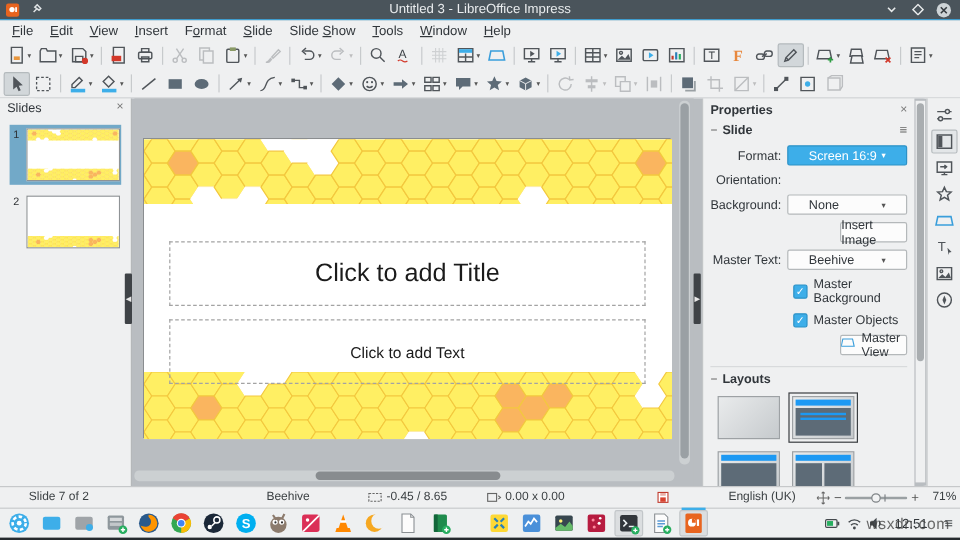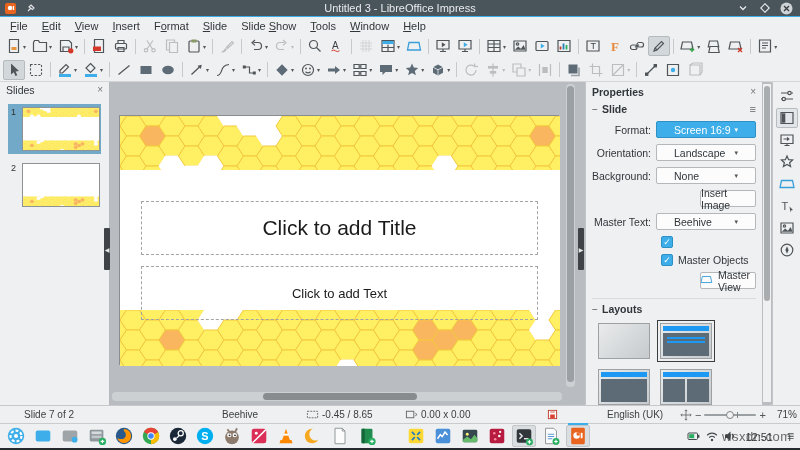--- a/index.html
+++ b/index.html
@@ -1259,24 +1259,20 @@
     </div>
     <div class="prop-row">
       <span class="prop-label">Format:</span>
       <span class="field accent">
         <span>Screen 16:9</span>
           <span class="chev">▾</span>
         </span>
     </div>
     <div class="prop-row">
       <span class="prop-label">Orientation:</span>
-      <span class="field">
-        <span>Landscape</span>
-          <span class="chev">▾</span>
-        </span>
     </div>
     <div class="prop-row">
       <span class="prop-label">Background:</span>
       <span class="field">
         <span>None</span>
           <span class="chev">▾</span>
         </span>
     </div>
     <div class="btn-row">
         <span class="spacer"></span>
@@ -1284,20 +1280,21 @@
     </div>
     <div class="prop-row">
       <span class="prop-label">Master Text:</span>
       <span class="field">
         <span>Beehive</span>
           <span class="chev">▾</span>
         </span>
     </div>
     <div class="cb-row">
       <span class="cbox">✓</span>
+      <span class="cb-label">Master Background</span>
     </div>
     <div class="cb-row">
       <span class="cbox">✓</span>
       <span class="cb-label">Master Objects</span>
     </div>
     <div class="btn-row">
         <span class="spacer"></span>
       <span class="btn">
         <span class="mv-ico">
           <svg width="12" height="10" viewBox="0 0 16 13">

